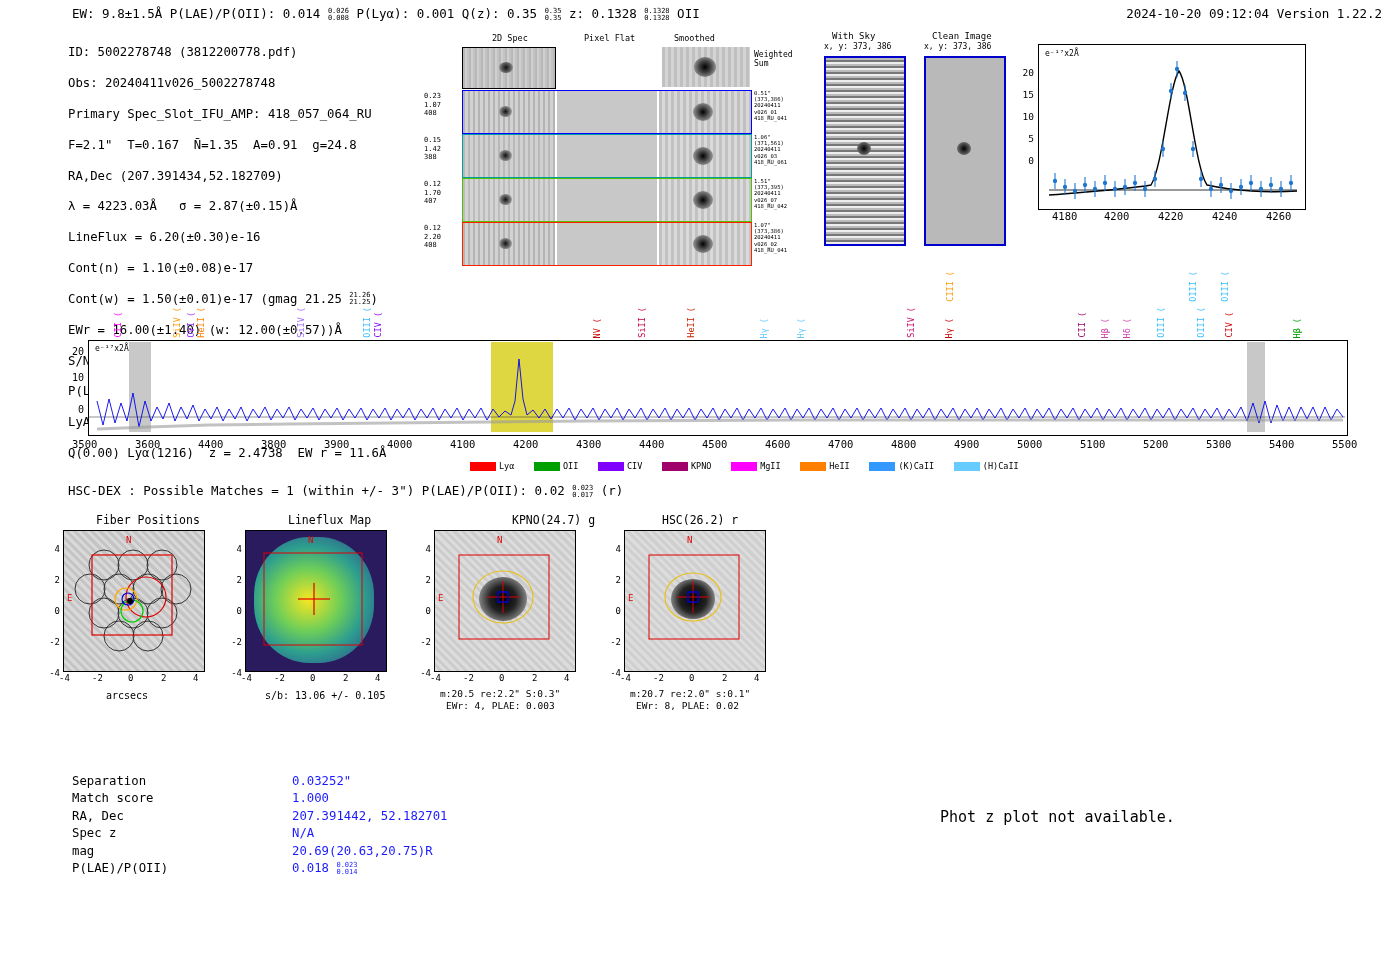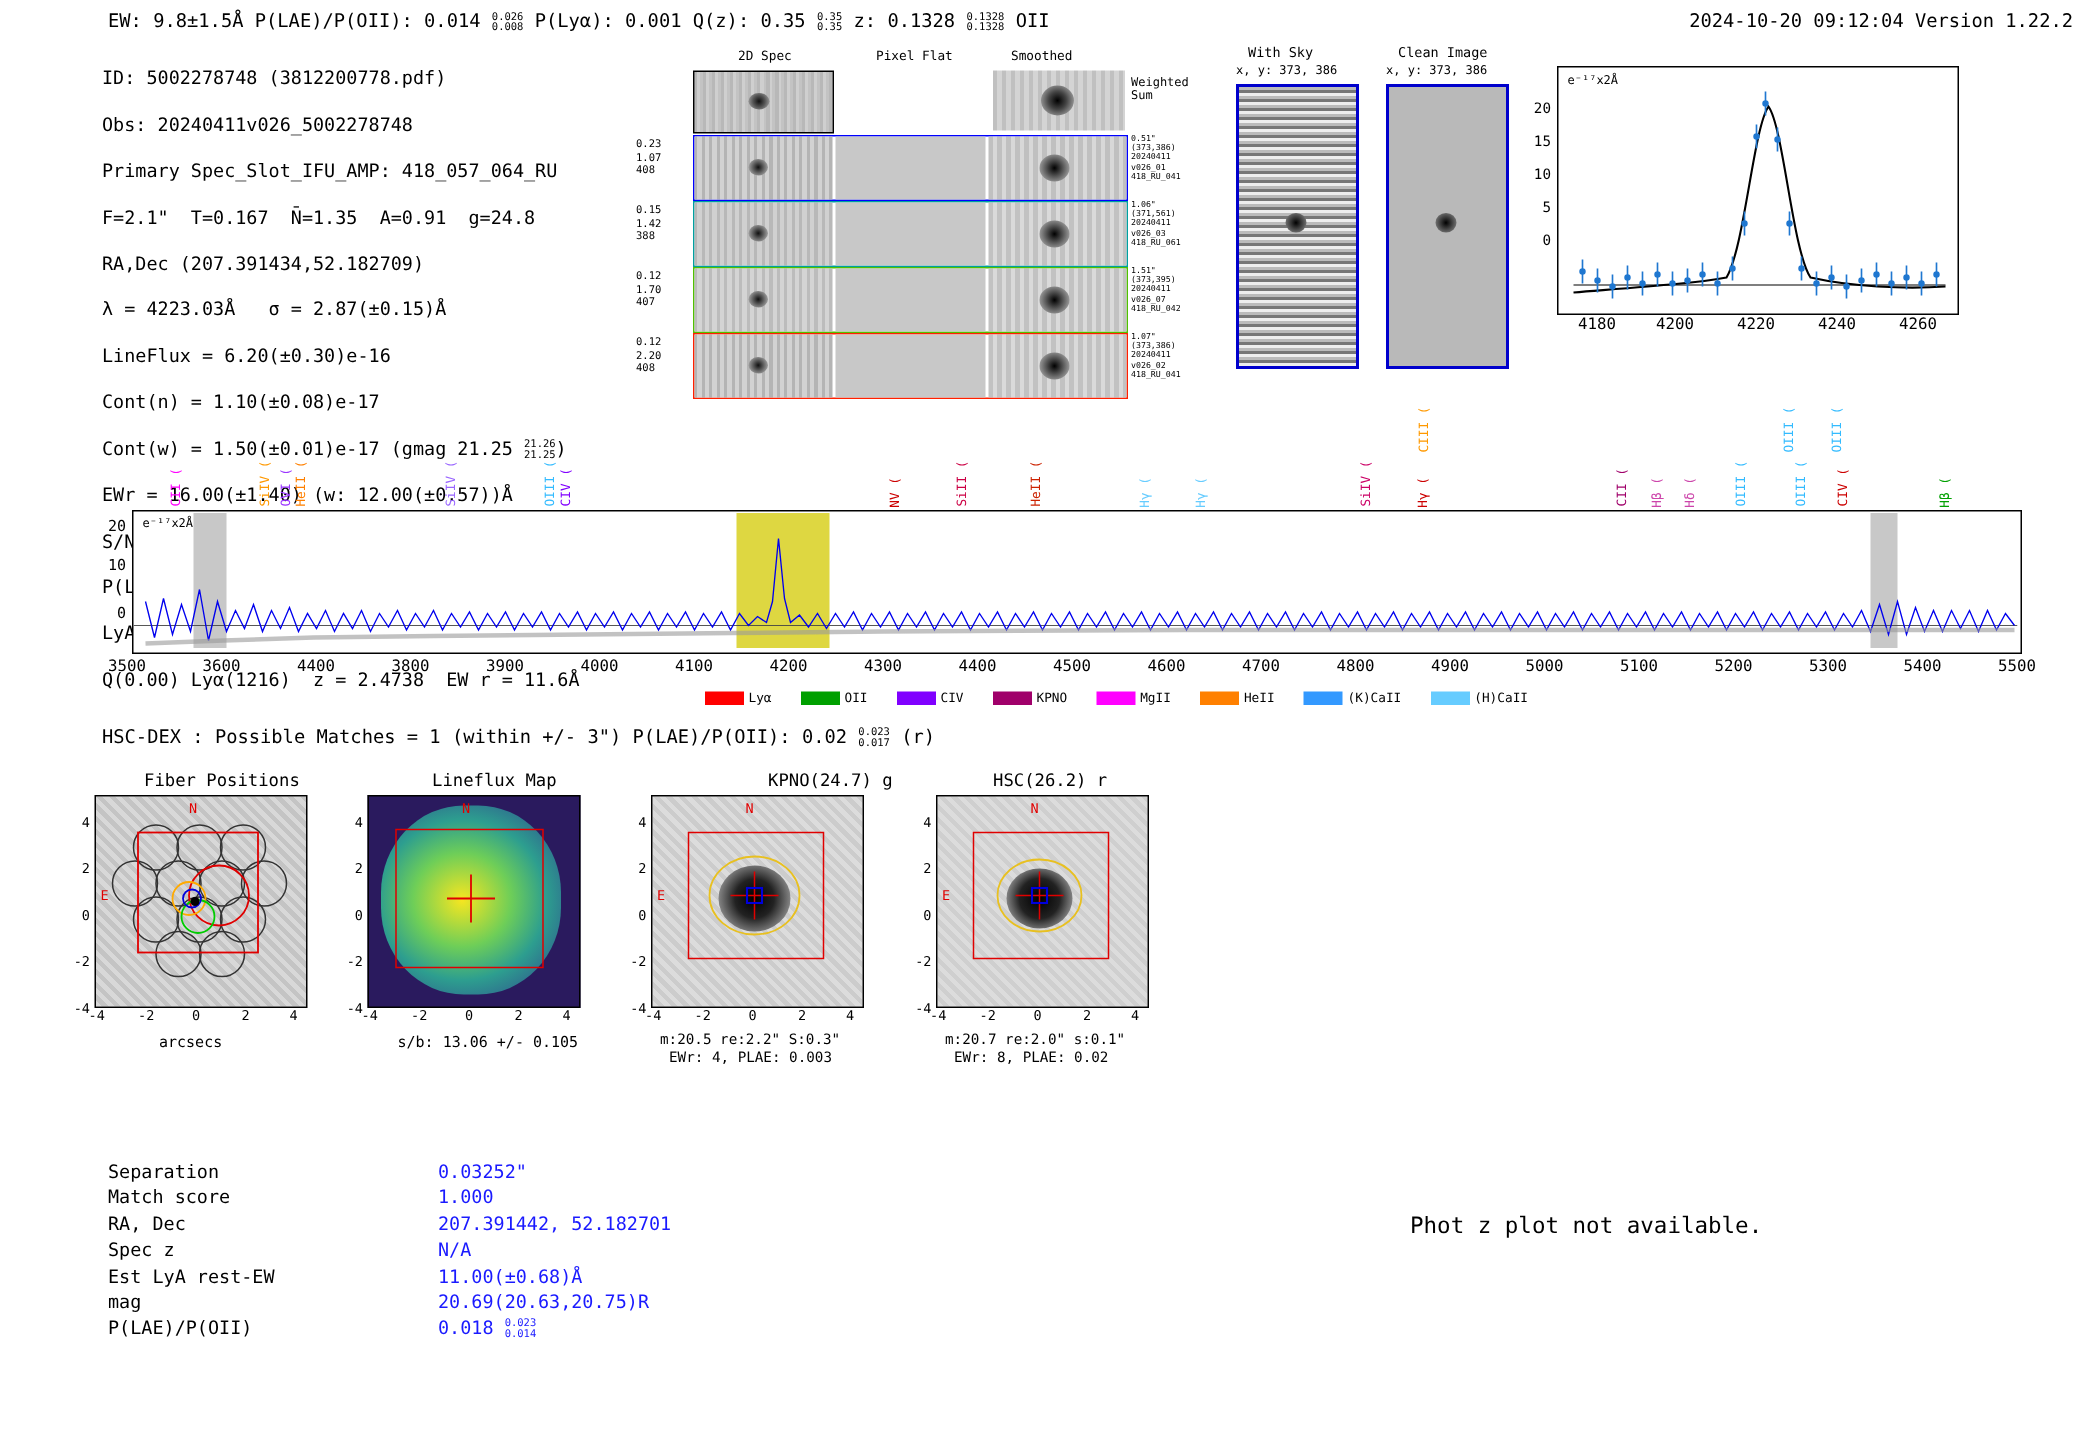--- a/index.html
+++ b/index.html
@@ -458,24 +458,20 @@
       </tr>
   <tr>
         <td>RA, Dec</td>
         <td class="valcol">207.391442, 52.182701</td>
       </tr>
   <tr>
         <td>Spec z</td>
         <td class="valcol">N/A</td>
       </tr>
   <tr>
-        <td>Est LyA rest-EW</td>
-        <td class="valcol">11.00(±0.68)Å</td>
-      </tr>
-  <tr>
         <td>mag</td>
         <td class="valcol">20.69(20.63,20.75)R</td>
       </tr>
   <tr>
         <td>P(LAE)/P(OII)</td>
       <td class="valcol"><span>0.018 </span><span class="frac"><span>0.023</span><span>0.014</span></span></td>
       </tr>
 </tbody>
   </table>
 

